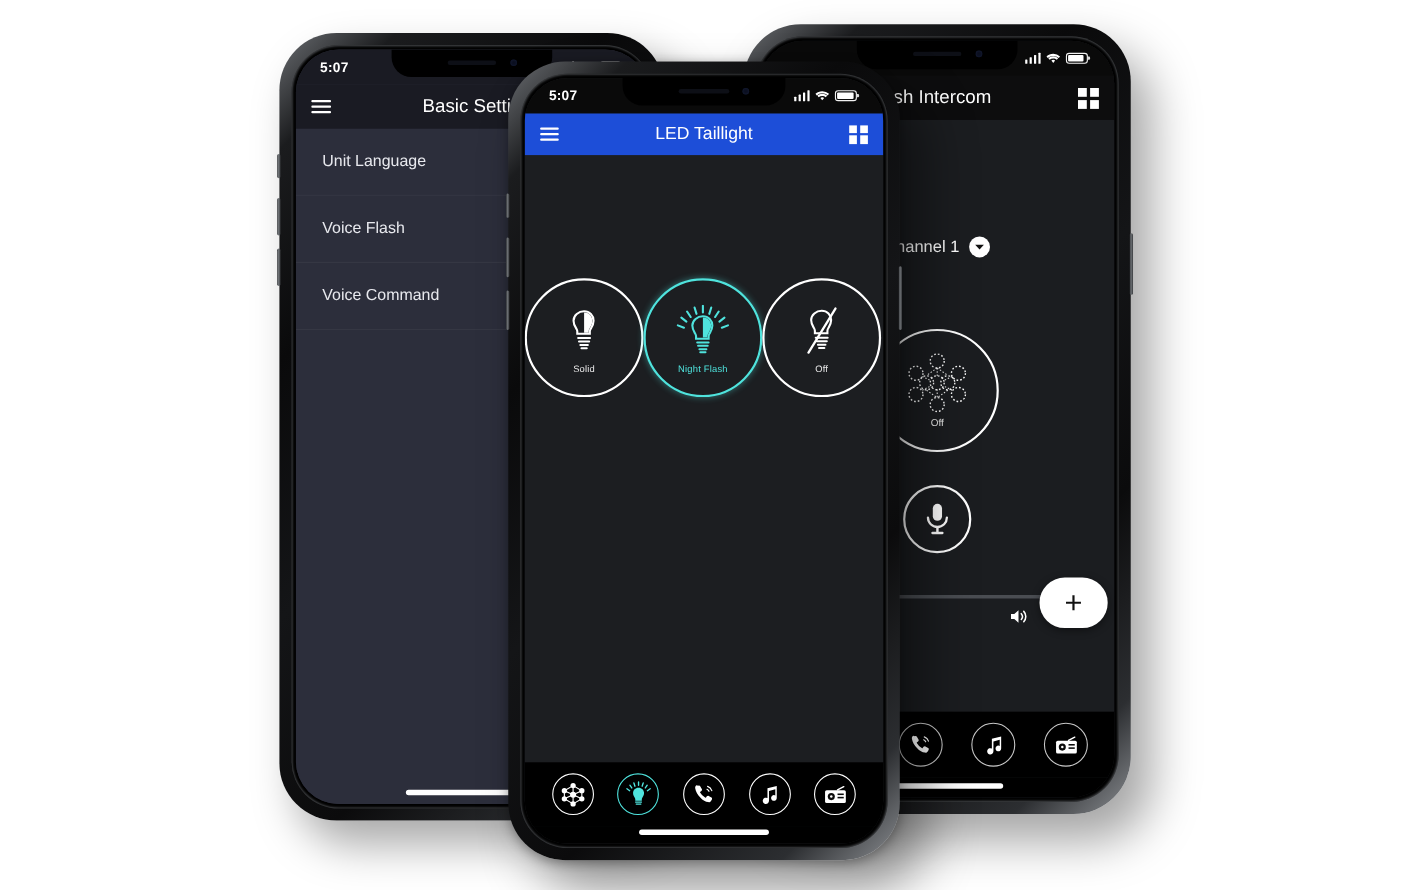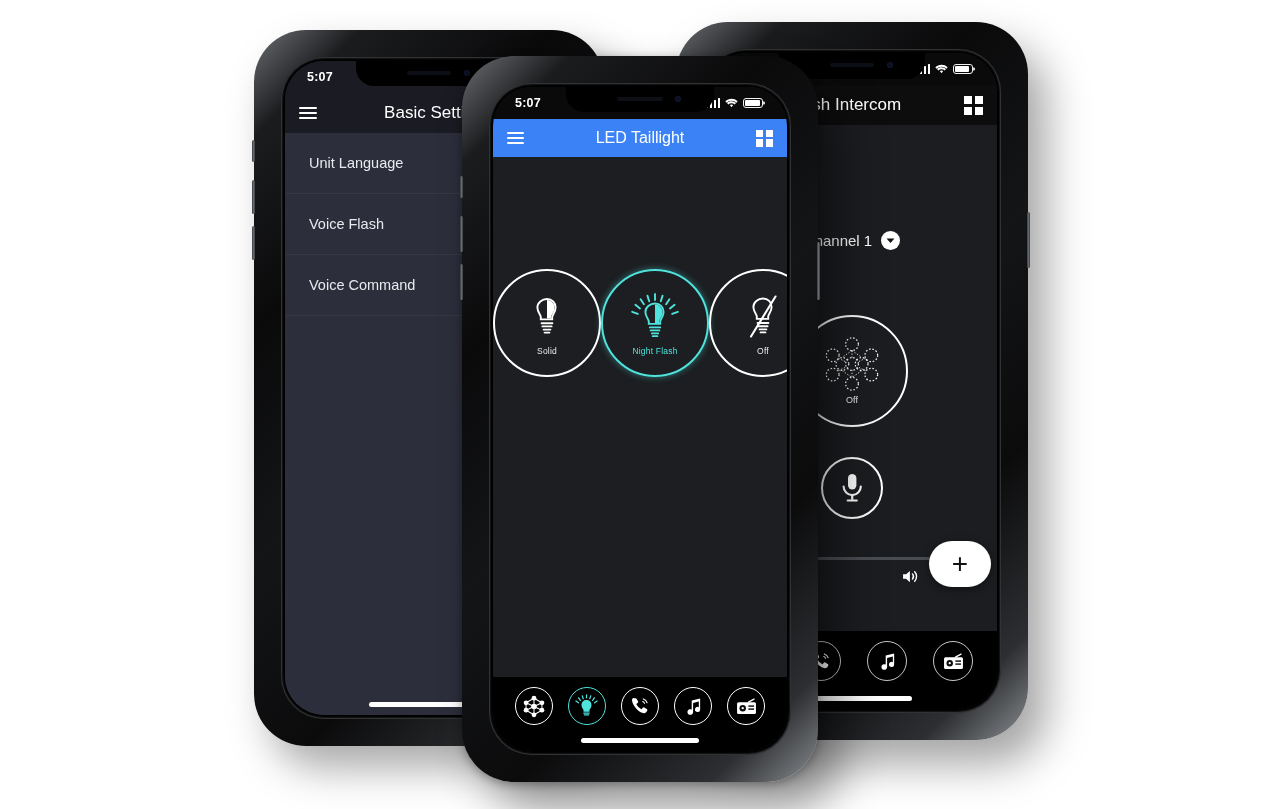--- a/index.html
+++ b/index.html
@@ -9,21 +9,21 @@
     font-family: "Liberation Sans", sans-serif;
     overflow: hidden;
   }
   .stage { position: relative; width: 1280px; height: 809px; background:#fff; }
 
   
   .phone {
     position: absolute;
     border-radius: 52px;
     background: linear-gradient(135deg,#6b6e72 0%,#1b1c1e 10%,#0a0a0b 28%,#141517 50%,#0b0b0c 72%,#2c2e31 90%,#8a8d91 100%);
-    padding: 27px;
+    padding: 11px;
   }
   .phone .bezel {
     width: 100%; height: 100%;
     border-radius: 43px;
     background: #000;
     padding: 4px;
     box-shadow: inset 0 0 2px 1px rgba(120,124,130,.55);
   }
   .screen {
     width: 100%; height: 100%;
@@ -89,21 +89,21 @@
   .grid-icon i { display:block; background:#fff; }
 
   
   #phone-center { left: 462px; top: 56px; width: 356px; height: 726px;
     z-index: 30;
     box-shadow: 22px 26px 46px rgba(0,0,0,.42), 0 2px 10px rgba(0,0,0,.3);
   }
   #phone-center .screen { background: #1c1e21; display:flex; flex-direction:column; }
   #phone-center .notch { width: 148px; height: 25px; }
   #phone-center .statusbar { height: 32px; padding: 0 24px 0 22px; font-size: 12.5px; background:#0a0a0a; }
-  #phone-center .titlebar { height: 38px; padding: 0 14px; background:#3b82f6; }
+  #phone-center .titlebar { height: 38px; padding: 0 14px; background:#1d4ed8; }
   #phone-center .title { font-size: 16px; font-weight: 400; }
   #phone-center .hamburger { width: 17px; height: 13px; gap:3.5px; }
   #phone-center .hamburger span { height: 1.6px; }
   #phone-center .grid-icon { width:17px; height:17px; gap:2.5px; }
   #phone-center .home-ind { width: 118px; }
 
   .led-body { flex:1; position:relative; background:#1c1e21; }
   .led-grid {
     position:absolute; left:0; right:0; top:112px;
     display:grid; grid-template-columns: 1fr 1fr 1fr 1fr; row-gap: 62px;

